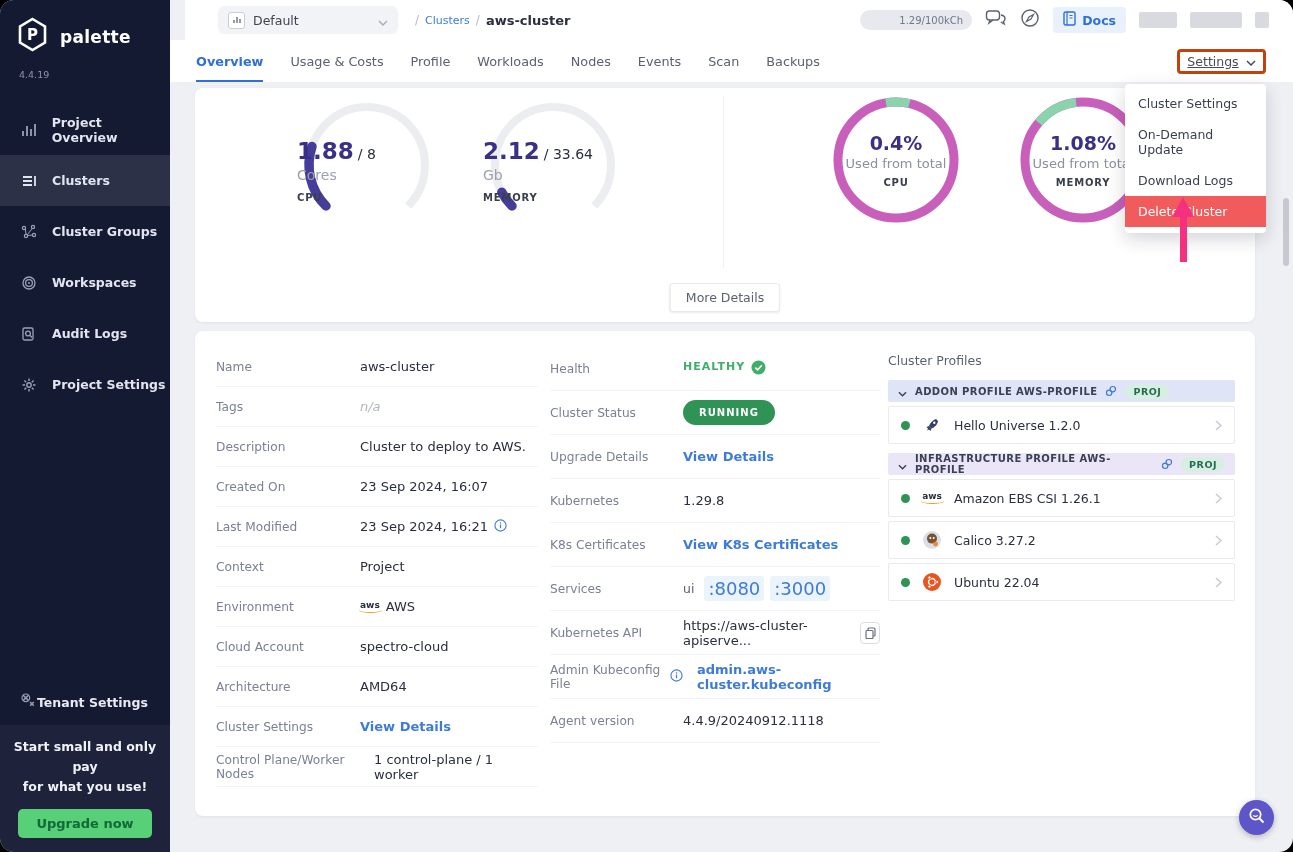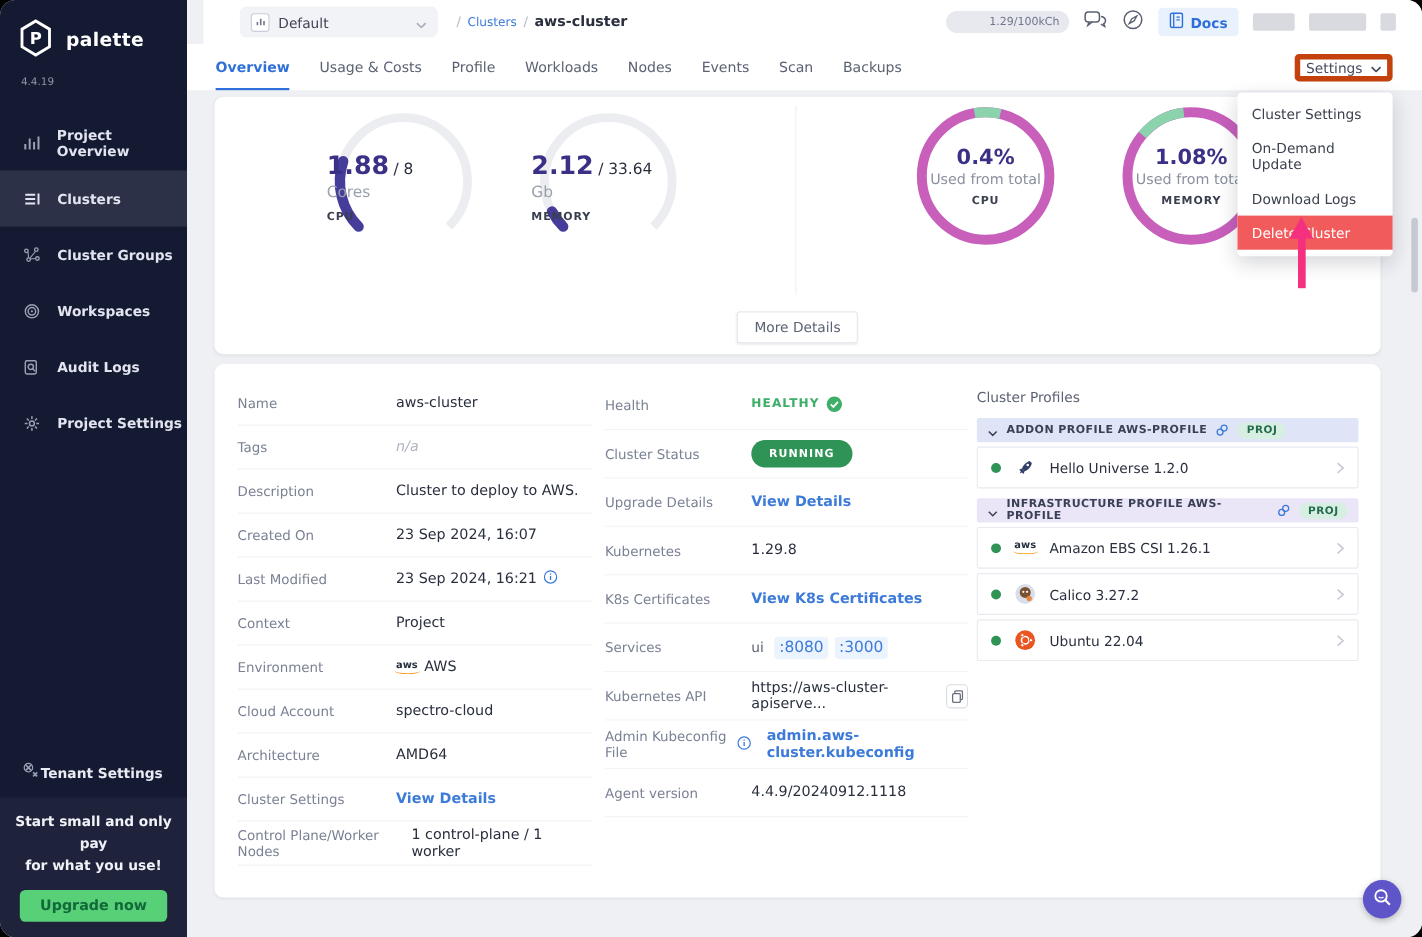--- a/index.html
+++ b/index.html
@@ -35,21 +35,21 @@
   .top-right { margin-left:auto; display:flex; align-items:center; gap:13px; }
   .usage-pill { width:112px; height:20px; background:#E7E9EF; border-radius:10px; font-size:10px; color:#70768A; display:flex; align-items:center; justify-content:flex-end; padding-right:9px; }
   .docs-chip { height:26px; background:#E9F1FC; border-radius:4px; display:flex; align-items:center; gap:6px; padding:0 10px; color:#2E6FD9; font-size:12.5px; font-weight:600; cursor:pointer; }
   .redacted { background:#D8DADF; height:16px; border-radius:2px; }
 
   
   .tabsrow { position:absolute; left:170px; right:0; top:40px; height:42px; background:#fff; display:flex; align-items:center; gap:27px; padding-left:26px; z-index:3; }
   .tab { font-size:12.8px; color:#5A6172; cursor:pointer; height:42px; display:flex; align-items:center; position:relative; }
   .tab.active { color:#2E6FD9; font-weight:700; }
   .tab.active::after { content:""; position:absolute; left:0; right:0; bottom:0; height:2px; background:#2E6FD9; }
-  .settings-btn { position:absolute; right:27px; top:49px; height:25px; width:89px; background:#fff; border:5px solid #c2410c; border-radius:4px; display:flex; align-items:center; justify-content:center; gap:7px; font-size:12.5px; color:#454C5C; cursor:pointer; z-index:20; }
+  .settings-btn { position:absolute; right:27px; top:49px; height:25px; width:89px; background:#fff; border:3px solid #c2410c; border-radius:4px; display:flex; align-items:center; justify-content:center; gap:7px; font-size:12.5px; color:#454C5C; cursor:pointer; z-index:20;text-decoration:underline; }
 
   
   .content { position:absolute; left:170px; right:0; top:82px; bottom:0; }
   .card { position:absolute; background:#fff; border-radius:8px; box-shadow:0 1px 3px rgba(16,24,40,.06); }
   .card1 { left:25px; top:6px; width:1060px; height:234px; }
   .card2 { left:25px; top:249px; width:1060px; height:485px; }
   .vdivider { position:absolute; left:528px; top:8px; width:1px; height:172px; background:#EEEFF3; }
 
   .gauge-wrap { position:absolute; width:140px; height:140px; }
   .gauge-txt { position:absolute; inset:0; display:flex; flex-direction:column; align-items:flex-start; justify-content:center; padding-top:10px; }
@@ -70,21 +70,21 @@
   .col-mid { left:355px; width:330px; }
   .drow { display:flex; align-items:center; min-height:40px; border-bottom:1px solid #F2F3F6; }
   .col-mid .drow { min-height:44px; }
   .dlabel { flex:0 0 144px; font-size:12.2px; color:#7A8194; }
   .col-mid .dlabel { flex:0 0 133px; }
   .dval { font-size:13px; color:#2A2F3E; display:flex; align-items:center; gap:6px; }
   .dval.muted { color:#B0B5C2; font-style:italic; }
   .link { color:#3D7BD9; font-weight:600; cursor:pointer; font-size:13px; }
   .healthy { color:#3FAE68; font-size:11px; font-weight:bold; letter-spacing:1px; display:flex; align-items:flex-start; gap:6px; }
   .badge-running { background:#2E9355; color:#fff; font-size:10px; font-weight:bold; letter-spacing:1px; border-radius:15px; padding:7px 16px; }
-  .port-chip { background:#EBF3FC; color:#3D7BD9; font-size:14px; padding:2px 4px; border-radius:3px; cursor:pointer; }
+  .port-chip { background:#EBF3FC; color:#3D7BD9; font-size:18px; padding:2px 4px; border-radius:3px; cursor:pointer; }
   .svc-prefix { color:#5A6172; font-size:12.5px; margin-right:4px; }
   .copy-btn { width:22px; height:22px; border:1px solid #D9DCE3; border-radius:4px; background:#fff; display:flex; align-items:center; justify-content:center; cursor:pointer; margin-left:4px; }
 
   
   .col-right { position:absolute; left:693px; top:14px; width:347px; }
   .cp-title { font-size:12.5px; color:#5A6172; margin:8px 0 12px 0; }
   .cp-header { height:22px; border-radius:2px; display:flex; align-items:center; gap:8px; padding:0 10px; margin-top:8px; cursor:pointer; }
   .cp-header.tint-blue { background:#DFE5F6; }
   .cp-header.tint-purple { background:#EAE5F7; }
   .cp-header .hname { font-size:10px; font-weight:bold; letter-spacing:.4px; color:#3A4055; }

